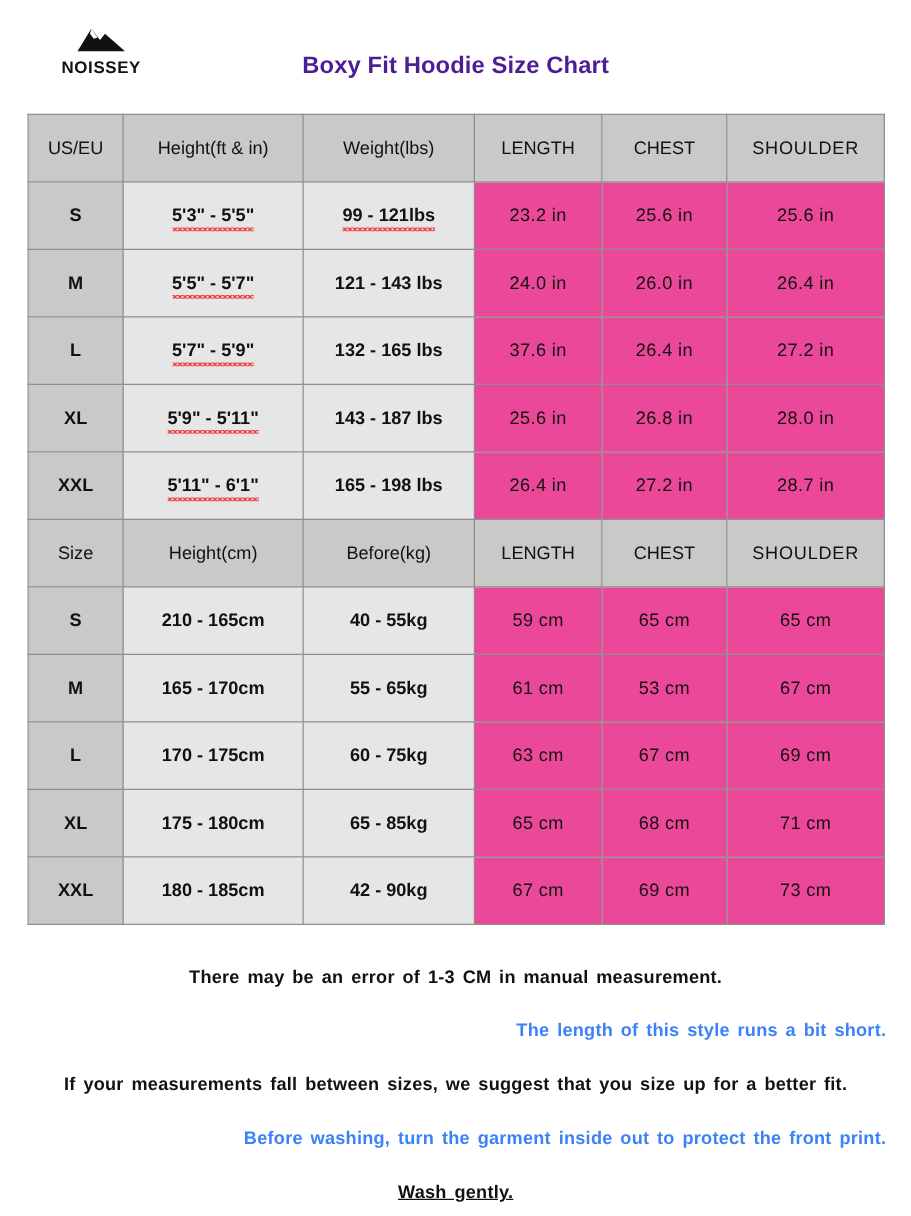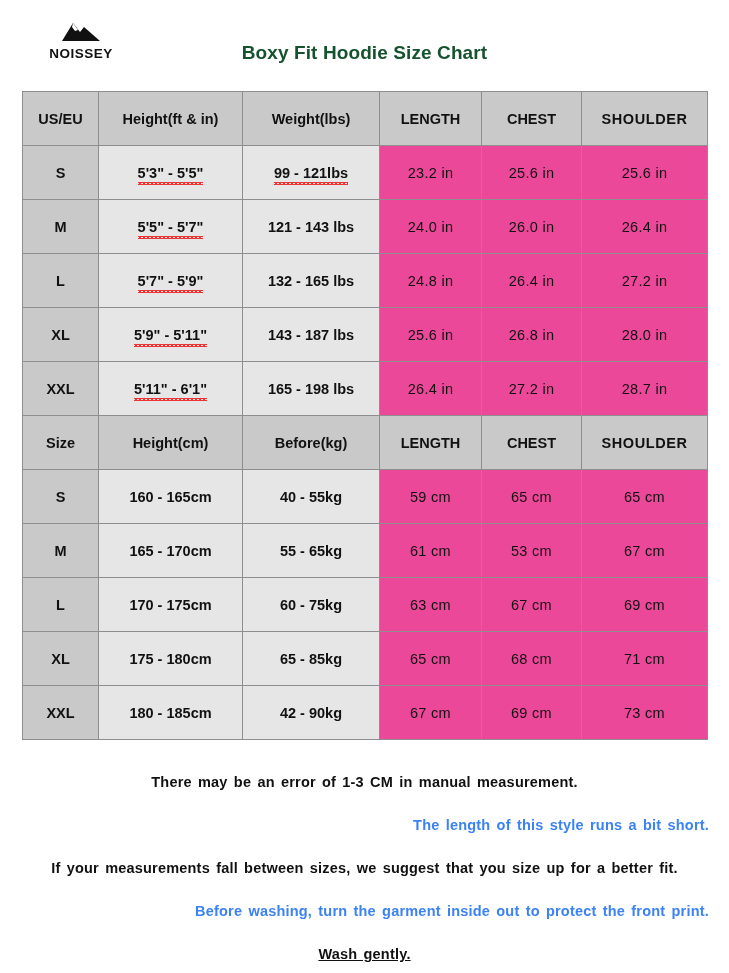--- a/index.html
+++ b/index.html
@@ -47,21 +47,21 @@
     color: #111;
   }
   .chart-title {
     position: absolute;
     left: 0;
     right: 0;
     top: 42px;
     text-align: center;
     font-size: 19px;
     font-weight: bold;
-    color: #14532d;
+    color: #4c1d95;
     letter-spacing: 0.1px;
   }
 
   
   .table-wrap {
     margin: 0 22px;
   }
   table.size-chart {
     border-collapse: collapse;
     table-layout: fixed;
@@ -79,21 +79,21 @@
   
   col.c0 { width: 76px; }
   col.c1 { width: 144px; }
   col.c2 { width: 137px; }
   col.c3 { width: 102px; }
   col.c4 { width: 100px; }
   col.c5 { width: 126px; }
 
   .hdr td {
     background: #c9c9c9;
-    font-weight: bold;
+    font-weight: normal;
     font-size: 15px;
   }
   .hdr td.sz {
     font-size: 14.5px;
   }
   td.sizecell {
     background: #c9c9c9;
     font-weight: bold;
     font-size: 15px;
   }
@@ -197,21 +197,21 @@
           <td class="bold-gray">121 - 143 lbs</td>
           <td class="plain-gray">24.0 in</td>
           <td class="plain-gray">26.0 in</td>
           <td class="plain-gray">26.4 in</td>
         </tr>
 
         <tr>
           <td class="sizecell">L</td>
           <td class="bold-gray"><span class="squig">5'7" - 5'9"</span></td>
           <td class="bold-gray">132 - 165 lbs</td>
-          <td class="plain-gray">24.8 in</td>
+          <td class="plain-gray">37.6 in</td>
           <td class="plain-gray">26.4 in</td>
           <td class="plain-gray">27.2 in</td>
         </tr>
 
         <tr>
           <td class="sizecell">XL</td>
           <td class="bold-gray"><span class="squig">5'9" - 5'11"</span></td>
           <td class="bold-gray">143 - 187 lbs</td>
           <td class="plain-gray">25.6 in</td>
           <td class="plain-gray">26.8 in</td>
@@ -231,21 +231,21 @@
           <td class="sz">Size</td>
           <td>Height(cm)</td>
           <td>Before(kg)</td>
           <td>LENGTH</td>
           <td>CHEST</td>
           <td class="sp">SHOULDER</td>
         </tr>
 
         <tr>
           <td class="sizecell">S</td>
-          <td class="bold-gray">160 - 165cm</td>
+          <td class="bold-gray">210 - 165cm</td>
           <td class="bold-gray">40 - 55kg</td>
           <td class="plain-gray">59 cm</td>
           <td class="plain-gray">65 cm</td>
           <td class="plain-gray">65 cm</td>
         </tr>
 
         <tr>
           <td class="sizecell">M</td>
           <td class="bold-gray">165 - 170cm</td>
           <td class="bold-gray">55 - 65kg</td>

